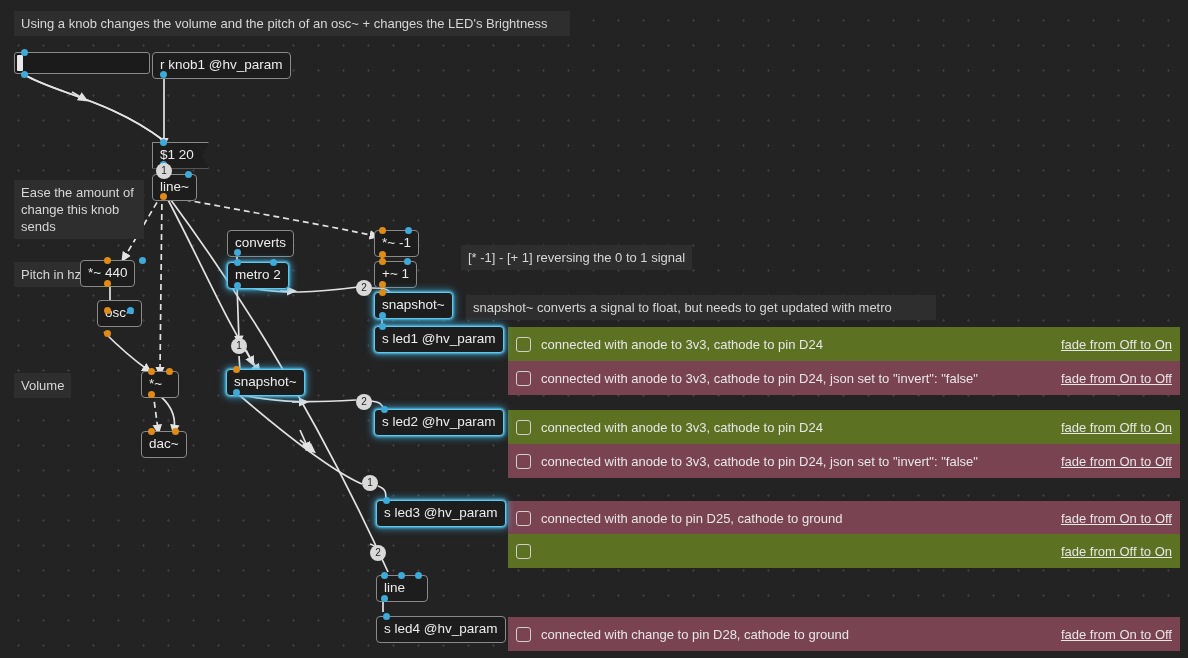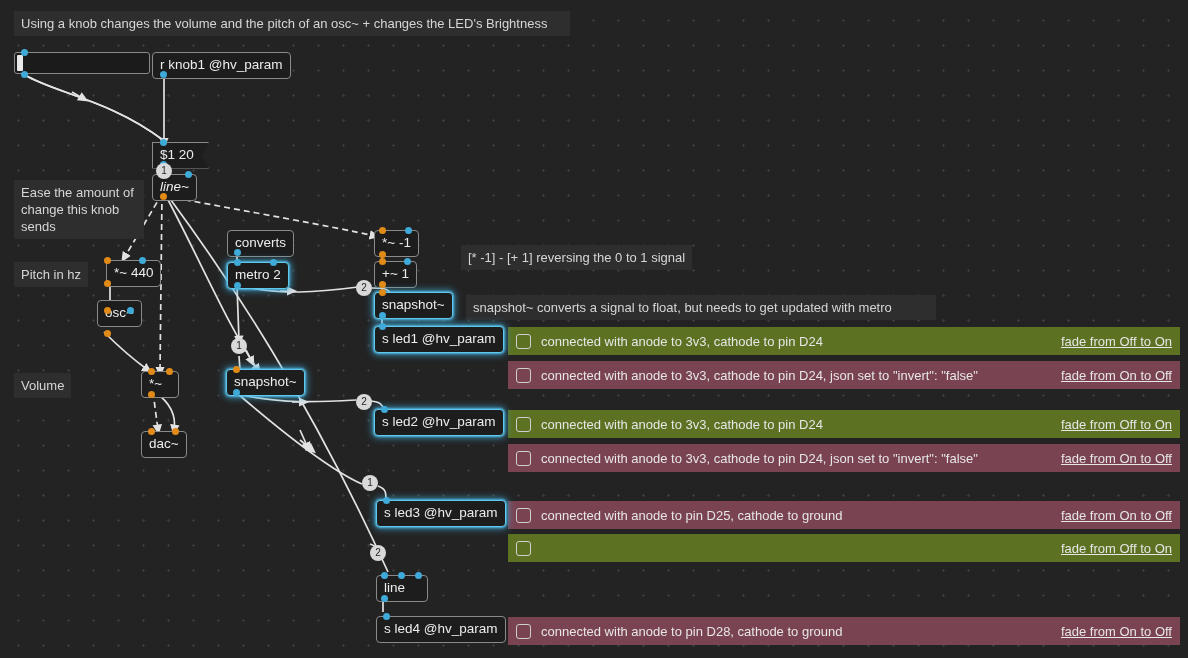--- a/index.html
+++ b/index.html
@@ -68,21 +68,21 @@
     padding:4px 7px;
     white-space:pre;
     z-index:4;
     box-sizing:border-box;
   }
 
   
   .row{
     position:absolute;
     box-sizing:border-box;
-    height:28px;
+    height:34px;
     display:flex;
     align-items:center;
     font-size:13px;
     color:#e6e6e6;
     z-index:4;
     padding-right:8px;
   }
   .row .tgl{
     width:13px;height:13px;
     border:1.6px solid #cfcfcf;
@@ -207,28 +207,28 @@
   <span class="port ctl" style="left:160px;top:71px;"></span>
 
   <div class="cmt" style="left:14px;top:148px;width:130px;margin-top:32px;">Ease the amount of
 change this knob
 sends</div>
 
   <div class="msg" style="left:152px;top:142px;">$1 20</div>
   <span class="port ctl" style="left:160px;top:139px;"></span>
   <span class="port ctl" style="left:160px;top:161px;"></span>
 
-  <div class="obj" style="left:152px;top:174px;font-style:italic;">line~</div>
+  <div class="obj" style="left:152px;top:174px;">line~</div>
   <span class="port ctl" style="left:160px;top:171px;"></span>
   <span class="port ctl" style="left:185px;top:171px;"></span>
   <span class="port sig" style="left:160px;top:193px;"></span>
 
   <div class="cmt" style="left:14px;top:262px;">Pitch in hz</div>
 
-  <div class="obj" style="left:106px;top:260px;">*~ 440</div>
+  <div class="obj" style="left:80px;top:260px;">*~ 440</div>
   <span class="port sig" style="left:104px;top:257px;"></span>
   <span class="port ctl" style="left:139px;top:257px;"></span>
   <span class="port sig" style="left:104px;top:280px;"></span>
 
   <div class="obj" style="left:97px;top:300px;">osc~</div>
   <span class="port sig" style="left:104px;top:307px;"></span>
   <span class="port ctl" style="left:127px;top:307px;"></span>
   <span class="port sig" style="left:104px;top:330px;"></span>
 
   <div class="cmt" style="left:14px;top:373px;">Volume</div>
@@ -321,18 +321,18 @@
         <span class="tgl"></span>
         <span class="txt">connected with anode to pin D25, cathode to ground</span>
         <span class="fade">fade from On to Off</span>
       </div>
       <div class="row green" style="left: 508px; top: 534px; width: 672px;">
         <span class="tgl"></span>
         <span class="fade">fade from Off to On</span>
       </div>
       <div class="row red" style="left: 508px; top: 617px; width: 672px;">
         <span class="tgl"></span>
-        <span class="txt">connected with anode to pin D28, cathode to ground</span>
+        <span class="txt">connected with change to pin D28, cathode to ground</span>
         <span class="fade">fade from On to Off</span>
       </div>
     </div>
 
 </div>
 
 </body></html>

